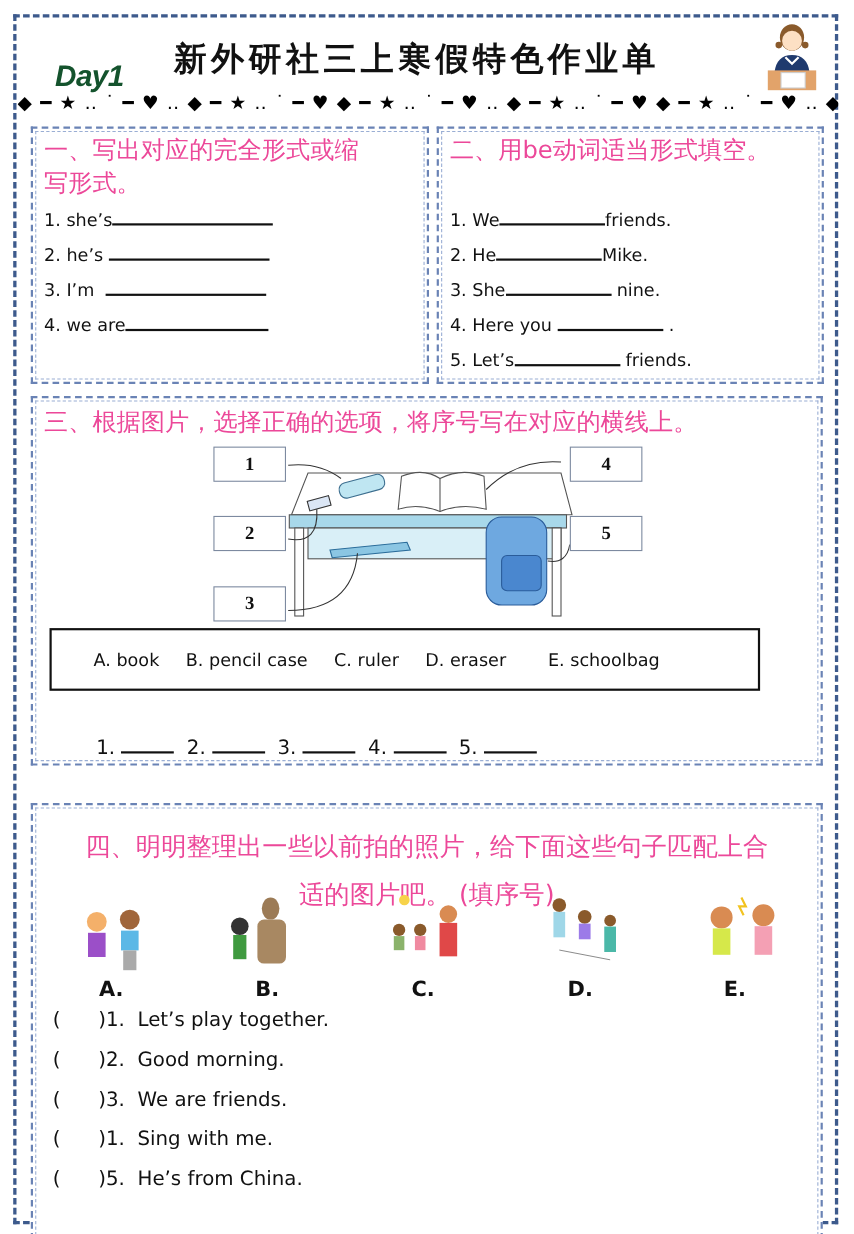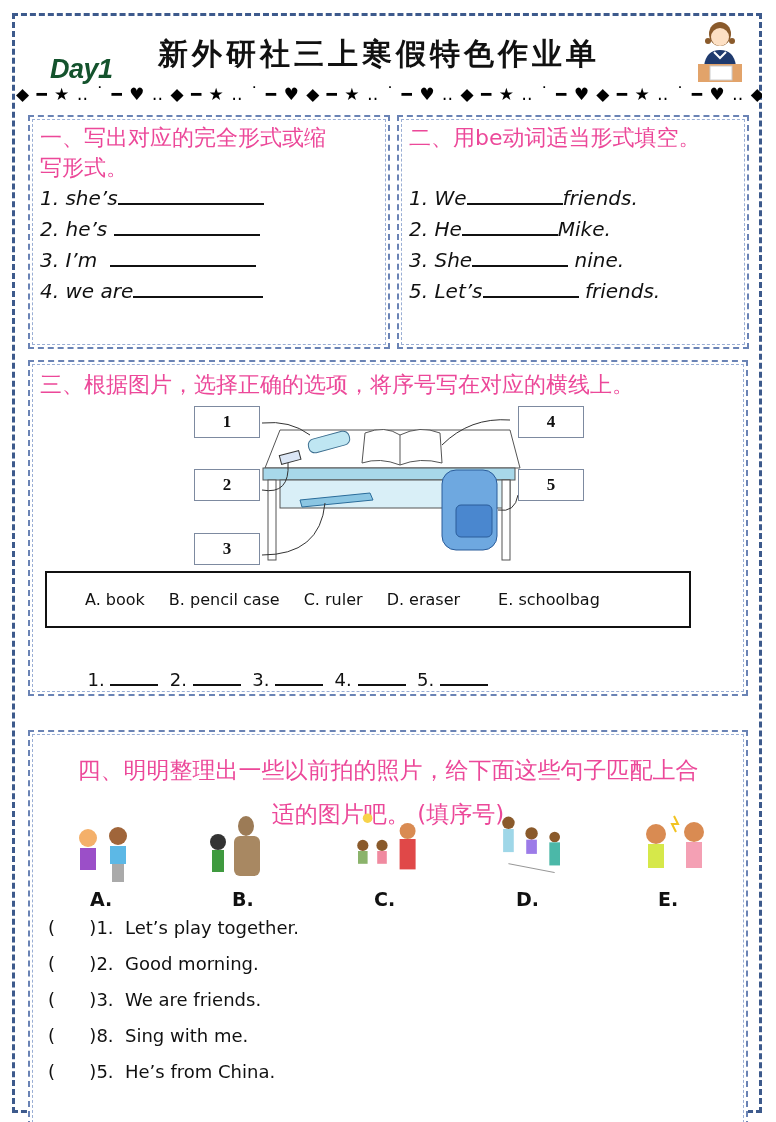--- a/index.html
+++ b/index.html
@@ -11,21 +11,21 @@
            color: #14532d; font-family: "Liberation Sans", sans-serif; letter-spacing: -0.5px; font-style: italic; }
   .header-title-cn { position: absolute; left: 158px; top: 34px; font-size: 30px; font-weight: bold;
            color: #111; letter-spacing: 4px; font-family: "DejaVu Sans", sans-serif; }
   .teacher { position: absolute; left: 696px; top: 20px; width: 48px; height: 64px; }
   .divider { position: absolute; left: 16px; top: 84px; width: 746px; height: 20px; overflow: hidden;
            font-size: 17px; line-height: 20px; white-space: nowrap; color: #000; letter-spacing: 1px;
            font-family: "DejaVu Sans", sans-serif; }
   .box { position: absolute; border: 2px dashed #6a83b5; box-sizing: border-box; background: #fff; }
   .box.double { outline: 1px dashed #9aaed4; outline-offset: -5px; }
   .q-title { font-size: 22px; line-height: 30px; color: #ec4899; font-family: "DejaVu Sans", sans-serif; }
-  .q-line { font-size: 20px; line-height: 31px; font-family: "DejaVu Sans", sans-serif; white-space: pre; font-style: italic; }
+  .q-line { font-size: 16px; line-height: 31px; font-family: "DejaVu Sans", sans-serif; white-space: pre; }
   .blank { display: inline-block; border-bottom: 2px solid #111; height: 20px; vertical-align: baseline; }
   .label-box { position: absolute; width: 64px; height: 30px; border: 1.5px solid #7d8aa0; background: #fff;
            font-family: "Liberation Serif", serif; font-weight: bold; font-size: 17px;
            display: flex; align-items: center; justify-content: center; }
   .options-box { position: absolute; left: 45px; top: 571px; width: 646px; height: 57px;
            border: 2px solid #111; box-sizing: border-box; display: flex; align-items: center;
            padding-left: 38px; font-size: 16px; font-family: "DejaVu Sans", sans-serif; }
   .options-box span { margin-right: 24px; white-space: pre; }
   .answer-row { position: absolute; left: 76px; top: 648px; font-size: 18px; white-space: pre;
            font-family: "DejaVu Sans", sans-serif; }
@@ -60,20 +60,21 @@
   <div class="q-line"><span>3.</span> <span>I’m  </span><span class="blank" style="width:146px"></span></div>
   <div class="q-line"><span>4.</span> <span>we are</span><span class="blank" style="width:130px"></span></div>
 </div>
 
 <div class="box double" style="left:397px; top:115px; width:352px; height:234px; padding:6px 10px;">
   <div class="q-title">二、用be动词适当形式填空。</div>
   <div style="height:30px"></div>
   <div class="q-line"><span>1.</span> <span>We</span><span class="blank" style="width:96px"></span><span>friends.</span></div>
   <div class="q-line"><span>2.</span> <span>He</span><span class="blank" style="width:96px"></span><span>Mike.</span></div>
   <div class="q-line"><span>3.</span> <span>She</span><span class="blank" style="width:96px"></span><span> nine.</span></div>
+  <div class="q-line"><span>4.</span> <span>Here you </span><span class="blank" style="width:96px"></span><span> .</span></div>
   <div class="q-line"><span>5.</span> <span>Let’s</span><span class="blank" style="width:96px"></span><span> friends.</span></div>
 </div>
 
 <div class="box double" style="left:28px; top:360px; width:720px; height:336px; padding:8px 10px;">
   <div class="q-title">三、根据图片，选择正确的选项，将序号写在对应的横线上。</div>
 </div>
 
 <svg style="position:absolute; left:180px; top:405px;" width="420" height="165" viewBox="0 0 420 165">
 
   <polygon points="100,25 330,25 340,63 85,63" fill="#fff" stroke="#555" stroke-width="1"></polygon>
@@ -165,14 +166,14 @@
 
 <div class="pic-label" style="left:90px; top:888px;">A.</div>
 <div class="pic-label" style="left:232px; top:888px;">B.</div>
 <div class="pic-label" style="left:374px; top:888px;">C.</div>
 <div class="pic-label" style="left:516px; top:888px;">D.</div>
 <div class="pic-label" style="left:658px; top:888px;">E.</div>
 
 <div class="match-row" style="top:917px;text-align:right;">(      )1.  Let’s play together.</div>
 <div class="match-row" style="top:953px;">(      )2.  Good morning.</div>
 <div class="match-row" style="top:989px;">(      )3.  We are friends.</div>
-<div class="match-row" style="top:1025px;">(      )8.  Sing with me.</div>
+<div class="match-row" style="top:1025px;">(      )1.  Sing with me.</div>
 <div class="match-row" style="top:1061px;">(      )5.  He’s from China.</div>
 
 </body></html>

